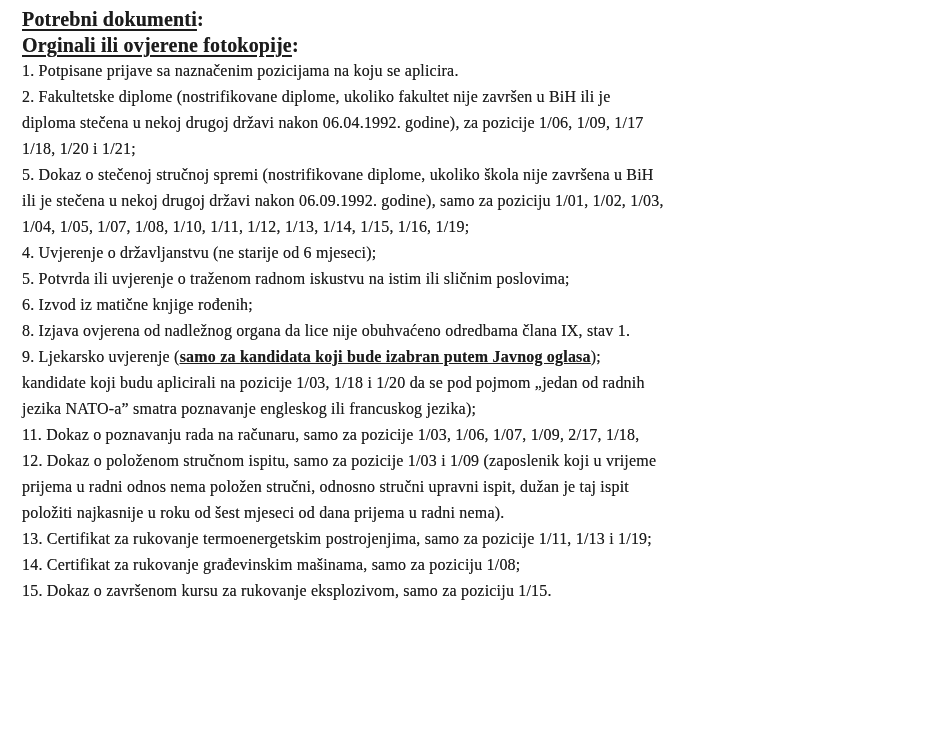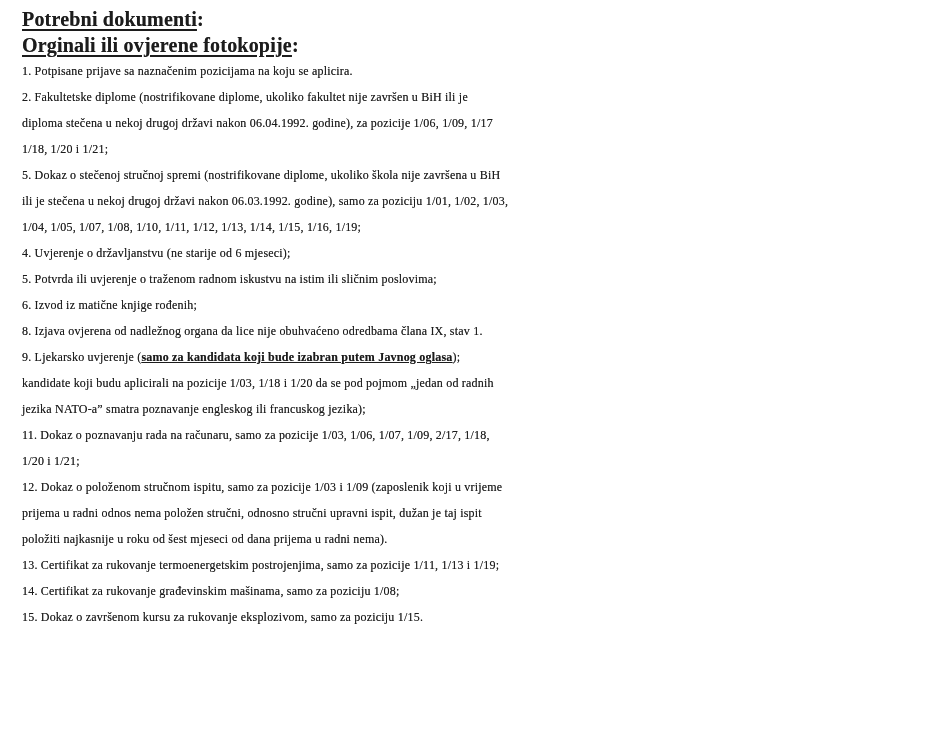--- a/index.html
+++ b/index.html
@@ -18,21 +18,21 @@
     box-sizing: border-box;
     width: 944px;
     height: 732px;
     padding: 6px 10px 6px 22px;
     background: #ffffff;
   }
   .doc-lines {
     width: 100%;
   }
   .line {
-    font-size: 12px;
+    font-size: 16px;
     line-height: 26px;
     white-space: nowrap;
     letter-spacing: 0.2px;
     
     text-shadow: 0 0 0.4px rgba(0,0,0,0.55);
   }
   .line.heading {
     font-size: 20px;
     font-weight: bold;
   }
@@ -51,31 +51,30 @@
 
 <div class="page">
   <div class="doc-lines">
       <div class="line heading"><span class="seg bold">Potrebni dokumenti</span><span class="seg bold" style="text-decoration: none;">:</span></div>
       <div class="line heading"><span class="seg bold">Orginali ili ovjerene fotokopije</span><span class="seg bold" style="text-decoration: none;">:</span></div>
       <div class="line"><span class="seg">1. Potpisane prijave sa naznačenim pozicijama na koju se aplicira.</span></div>
       <div class="line"><span class="seg">2. Fakultetske diplome (nostrifikovane diplome, ukoliko fakultet nije završen u BiH ili je</span></div>
       <div class="line"><span class="seg">diploma stečena u nekoj drugoj državi nakon 06.04.1992. godine), za pozicije 1/06, 1/09, 1/17</span></div>
       <div class="line"><span class="seg">1/18, 1/20 i 1/21;</span></div>
       <div class="line"><span class="seg">5. Dokaz o stečenoj stručnoj spremi (nostrifikovane diplome, ukoliko škola nije završena u BiH</span></div>
-      <div class="line"><span class="seg">ili je stečena u nekoj drugoj državi nakon 06.03.1992. godine), samo za poziciju 1/01, 1/02, 1/03,</span></div>
+      <div class="line"><span class="seg">ili je stečena u nekoj drugoj državi nakon 06.09.1992. godine), samo za poziciju 1/01, 1/02, 1/03,</span></div>
       <div class="line"><span class="seg">1/04, 1/05, 1/07, 1/08, 1/10, 1/11, 1/12, 1/13, 1/14, 1/15, 1/16, 1/19;</span></div>
       <div class="line"><span class="seg">4. Uvjerenje o državljanstvu (ne starije od 6 mjeseci);</span></div>
       <div class="line"><span class="seg">5. Potvrda ili uvjerenje o traženom radnom iskustvu na istim ili sličnim poslovima;</span></div>
       <div class="line"><span class="seg">6. Izvod iz matične knjige rođenih;</span></div>
       <div class="line"><span class="seg">8. Izjava ovjerena od nadležnog organa da lice nije obuhvaćeno odredbama člana IX, stav 1.</span></div>
       <div class="line"><span class="seg">9. Ljekarsko uvjerenje (</span><span class="seg bold">samo za kandidata koji bude izabran putem Javnog oglasa</span><span class="seg">);</span></div>
       <div class="line"><span class="seg">kandidate koji budu aplicirali na pozicije 1/03, 1/18 i 1/20 da se pod pojmom „jedan od radnih</span></div>
       <div class="line"><span class="seg">jezika NATO-a” smatra poznavanje engleskog ili francuskog jezika);</span></div>
       <div class="line"><span class="seg">11. Dokaz o poznavanju rada na računaru, samo za pozicije 1/03, 1/06, 1/07, 1/09, 2/17, 1/18,</span></div>
-      <div class="line"><span class="seg">1/20 i 1/21;</span></div>
       <div class="line"><span class="seg">12. Dokaz o položenom stručnom ispitu, samo za pozicije 1/03 i 1/09 (zaposlenik koji u vrijeme</span></div>
       <div class="line"><span class="seg">prijema u radni odnos nema položen stručni, odnosno stručni upravni ispit, dužan je taj ispit</span></div>
       <div class="line"><span class="seg">položiti najkasnije u roku od šest mjeseci od dana prijema u radni nema).</span></div>
       <div class="line"><span class="seg">13. Certifikat za rukovanje termoenergetskim postrojenjima, samo za pozicije 1/11, 1/13 i 1/19;</span></div>
       <div class="line"><span class="seg">14. Certifikat za rukovanje građevinskim mašinama, samo za poziciju 1/08;</span></div>
       <div class="line"><span class="seg">15. Dokaz o završenom kursu za rukovanje eksplozivom, samo za poziciju 1/15.</span></div>
     </div>
 </div>
 
 </body></html>

